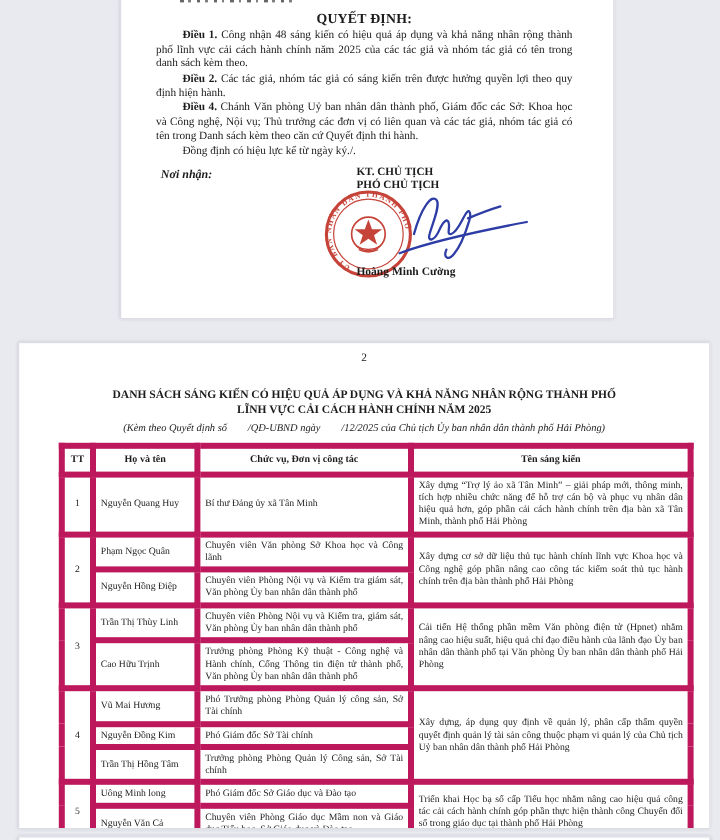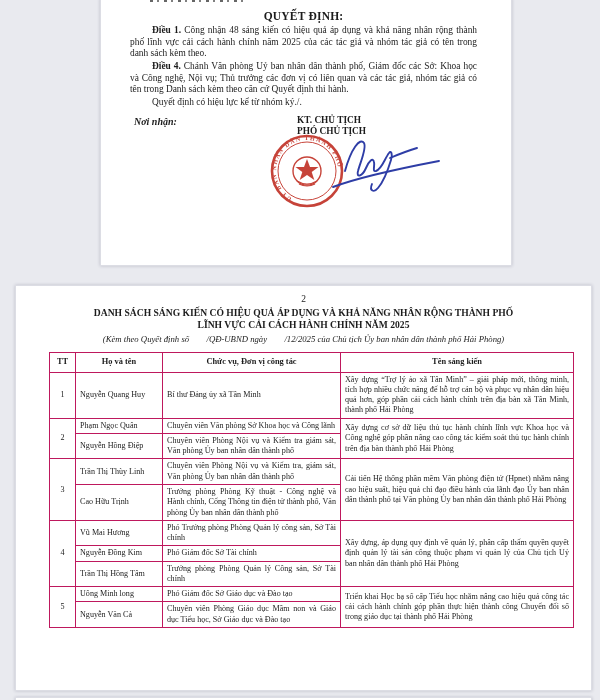--- a/index.html
+++ b/index.html
@@ -42,52 +42,53 @@
   .sigblock{
     margin-left:auto;width:180px;text-align:left;position:relative;height:110px;
   }
   .sigblock .s1,.sigblock .s2{font-weight:bold;font-size:9.3px;line-height:1.2;}
   .signer{font-weight:bold;font-size:9.6px;position:absolute;left:0;right:16px;top:82px;}
   .seal{position:absolute;left:-28px;top:18px;width:76px;height:76px;opacity:.92;}
   .autograph{position:absolute;left:30px;top:16px;width:130px;height:66px;}
   
   .p2-num{text-align:center;font-size:9.5px;margin-top:8px;}
   .p2-title{
-    text-align:center;font-weight:bold;font-size:9.6px;line-height:1.3;margin-top:3px;
+    text-align:center;font-weight:bold;font-size:9.6px;line-height:1.3;margin-top:20px;
   }
   .p2-sub{
     text-align:center;font-style:italic;font-size:8.7px;margin-top:2px;white-space:pre-wrap;
   }
   table.list{
     border-collapse:collapse;margin:8px 0 0 33px;width:524px;table-layout:fixed;
   }
   table.list th,table.list td{
-    border:1px solid #be185d;padding:2px 4px;font-size:8.1px;line-height:1.27;
+    border:5px solid #be185d;padding:2px 4px;font-size:8.1px;line-height:1.27;
     vertical-align:middle;box-sizing:border-box;font-family:Liberation Serif, serif;
   }
   table.list th{font-weight:bold;text-align:center;font-size:8.4px;padding:4px 2px;}
   td.tt{text-align:center;}
   td.role,td.initiative{text-align:justify;}
   td.name{padding-left:5px;}
   col.c-tt{width:26px;}col.c-name{width:87px;}col.c-role{width:178px;}col.c-init{width:233px;}
 </style>
 </head>
 <body>
 
 <div class="viewport">
 
   <div class="page page1">
     <div class="topfrag"></div>
 
     <div class="p1-heading">QUYẾT ĐỊNH:</div>
 
     <div class="p1-body">
       <p><b>Điều 1.</b> <span>Công nhận 48 sáng kiến có hiệu quả áp dụng và khả năng nhân rộng thành phố lĩnh vực cải cách hành chính năm 2025 của các tác giả và nhóm tác giả có tên trong danh sách kèm theo.</span></p>
+      <p><b>Điều 2.</b> <span>Các tác giả, nhóm tác giả có sáng kiến trên được hưởng quyền lợi theo quy định hiện hành.</span></p>
       <p><b>Điều 4.</b> <span>Chánh Văn phòng Uỷ ban nhân dân thành phố, Giám đốc các Sở: Khoa học và Công nghệ, Nội vụ; Thủ trưởng các đơn vị có liên quan và các tác giả, nhóm tác giả có tên trong Danh sách kèm theo căn cứ Quyết định thi hành.</span></p>
-      <p>Quyết định có hiệu lực kể từ nhóm ký./.</p>
+      <p>Đồng định có hiệu lực kể từ ngày ký./.</p>
     </div>
 
     <div class="footer">
       <div class="recipients">
         <div class="rhead">Nơi nhận:</div>
       </div>
 
       <div class="sigblock">
         <div class="s1">KT. CHỦ TỊCH</div>
         <div class="s2">PHÓ CHỦ TỊCH</div>
@@ -107,20 +108,21 @@
         </svg>
 
         <svg class="autograph" viewBox="0 0 130 66">
           <g fill="none" stroke="#2e3da6" stroke-width="1.9" stroke-linecap="round">
             <path d="M18,40 C24,18 33,6 37,12 C40,17 33,32 31,40 C29,47 35,46 39,37 C42,30 46,26 47,31 C48,35 45,41 49,40 C55,38 58,27 62,22 C64,19 66,23 64,29 C61,39 57,50 51,57 C47,62 42,60 45,53"></path>
             <path d="M63,27 C70,24 80,20 90,17"></path>
             <path d="M6,56 C30,47 70,38 112,30"></path>
           </g>
         </svg>
 
+        <div class="signer">Hoàng Minh Cường</div>
       </div>
     </div>
   </div>
 
   <div class="page page2">
     <div class="p2-num">2</div>
     <div class="p2-title">
       <div>DANH SÁCH SÁNG KIẾN CÓ HIỆU QUẢ ÁP DỤNG VÀ KHẢ NĂNG NHÂN RỘNG THÀNH PHỐ</div>
       <div>LĨNH VỰC CẢI CÁCH HÀNH CHÍNH NĂM 2025</div>
     </div>

